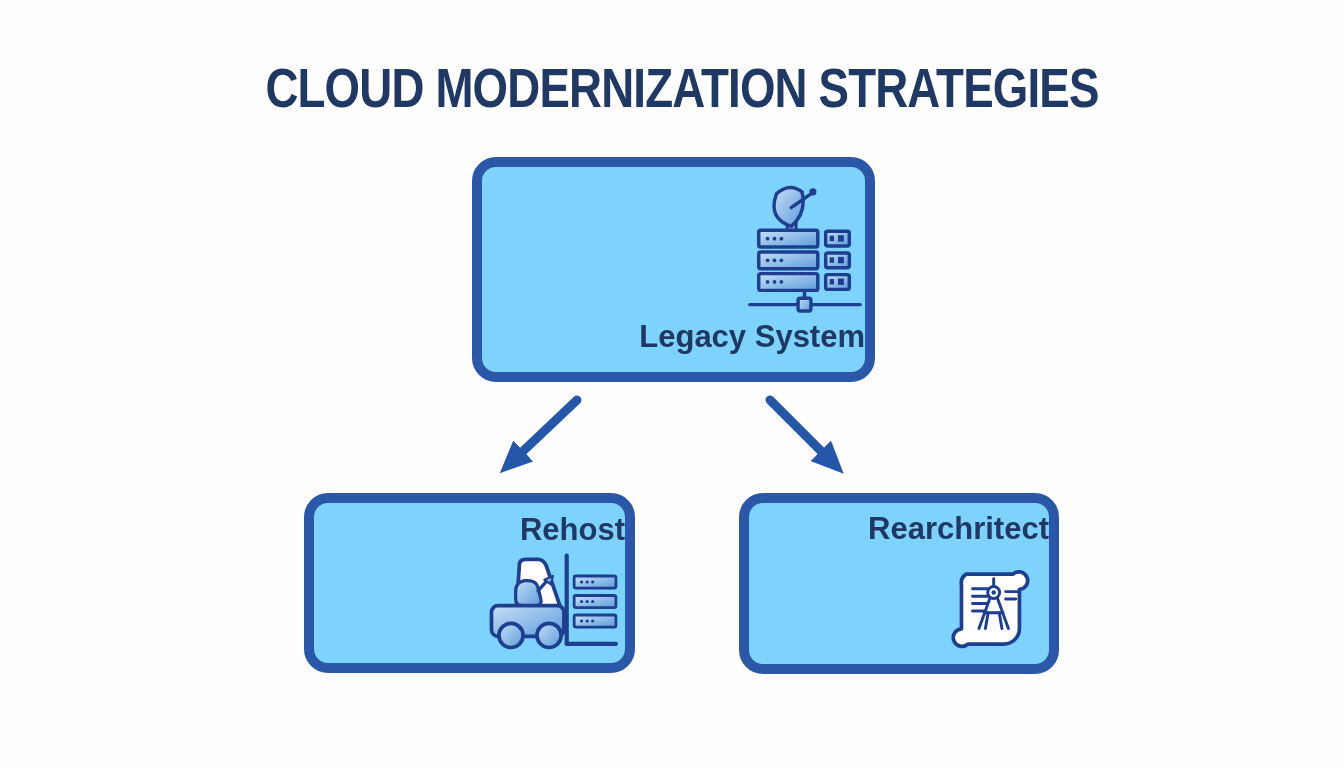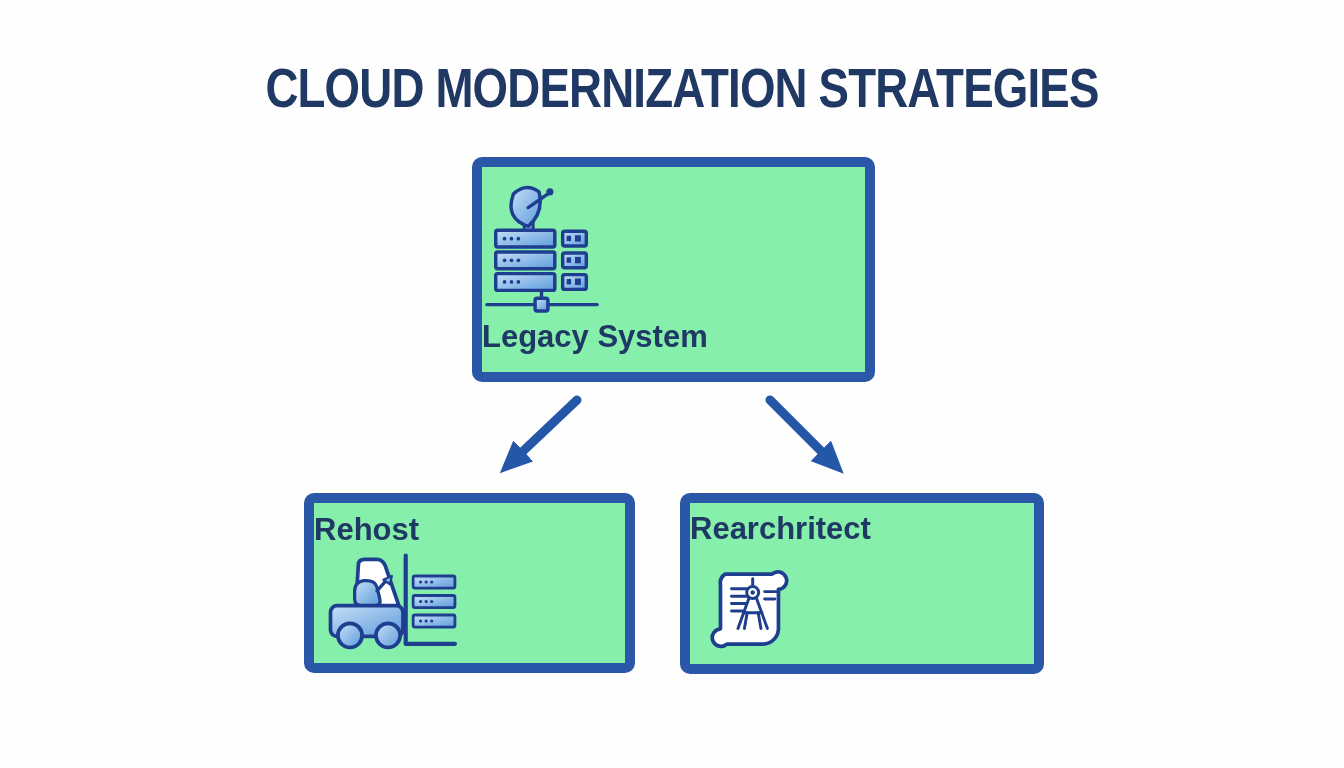--- a/index.html
+++ b/index.html
@@ -12,26 +12,26 @@
   .title{
     position:absolute;left:0;right:0;top:56px;margin:0;
     text-align:center;font-size:55px;font-weight:bold;
     letter-spacing:-1px;color:var(--label-text,#1F3864);
     transform:scaleX(.83);transform-origin:center;
     white-space:nowrap;
   }
   .node{
     position:absolute;box-sizing:border-box;
     border:10px solid var(--box-border,#2B57A8);
-    border-radius:10px;background:#86efac;
-    display:flex;flex-direction:column;align-items:flex-start;justify-content:center;
+    border-radius:24px;background:#7dd3fc;
+    display:flex;flex-direction:column;align-items:flex-end;justify-content:center;
   }
   .node-top{left:472px;top:157px;width:403px;height:225px;gap:6px;}
   .node-left{left:304px;top:493px;width:331px;height:180px;gap:2px;}
-  .node-right{left:680px;top:493px;width:364px;height:181px;gap:18px;}
+  .node-right{left:739px;top:493px;width:320px;height:181px;gap:18px;}
   .label{
     font-weight:bold;color:var(--label-text,#1F3864);
     font-size:31px;line-height:1.15;white-space:nowrap;
   }
   .arrows{position:absolute;left:0;top:0;width:1344px;height:768px;pointer-events:none;}
   .arrows line{stroke:var(--arrow,#2457A8);stroke-width:9;stroke-linecap:round;}
   .ol{stroke:var(--icon-outline,#1E3F8F);}
   .dk{fill:var(--icon-outline,#1E3F8F);}
 </style>
 </head>

